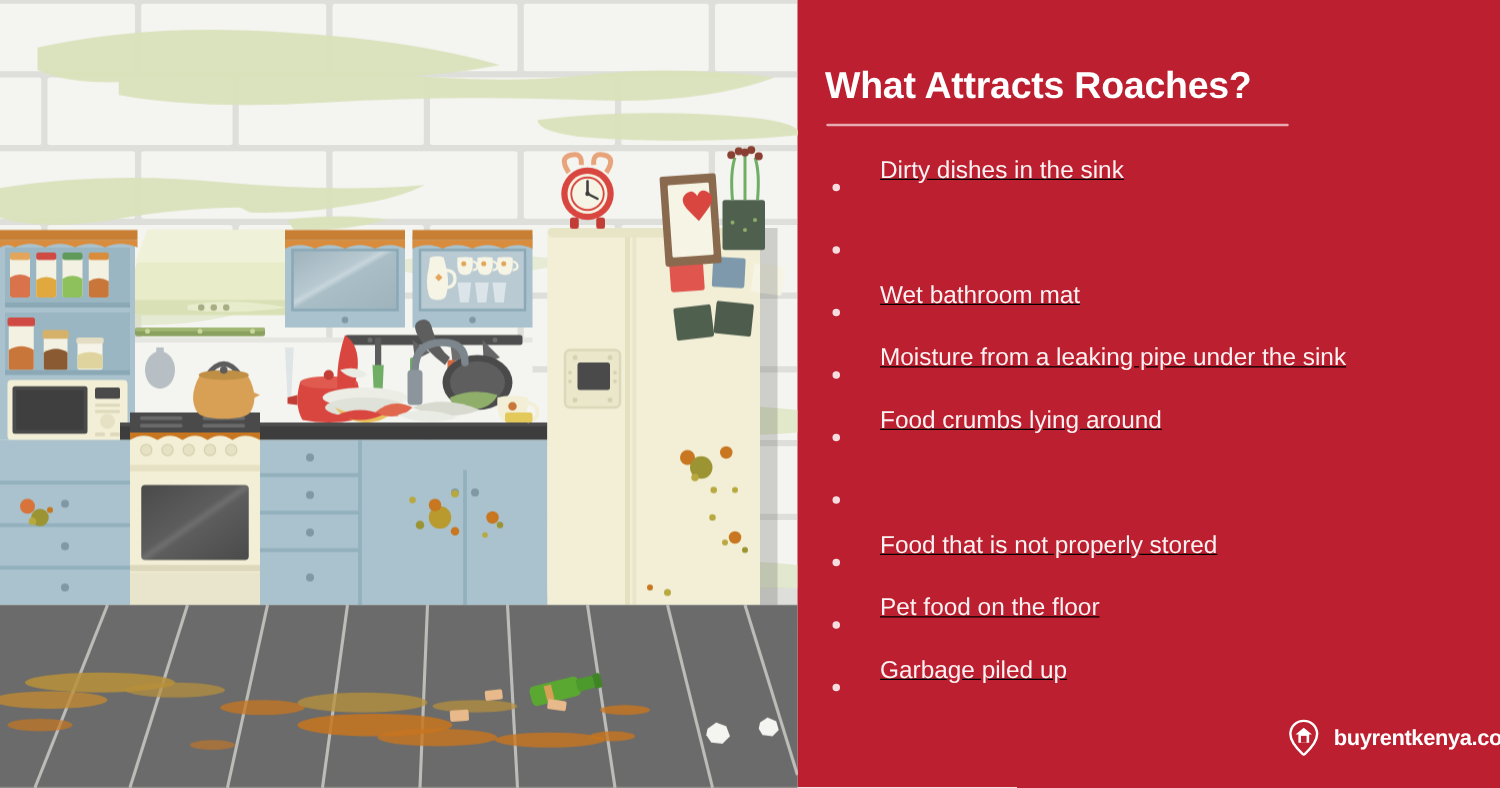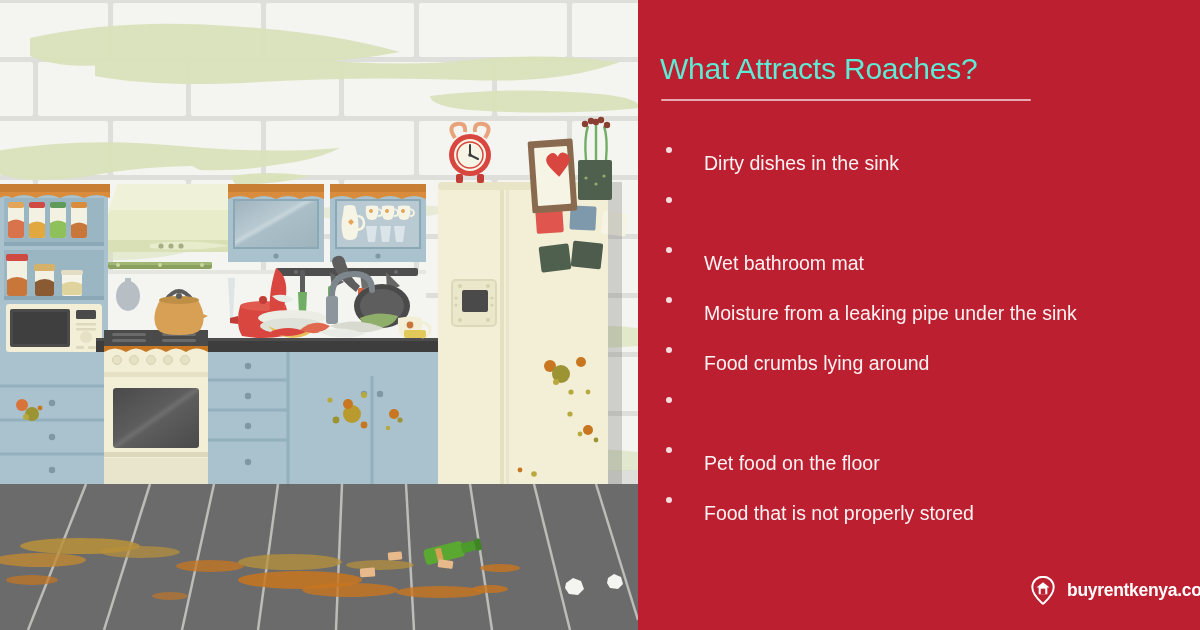--- a/index.html
+++ b/index.html
@@ -5,27 +5,27 @@
   html,body{margin:0;padding:0;background:#fff;}
   body{font-family:"Liberation Sans", sans-serif;}
   #canvas{position:relative;width:1200px;height:630px;overflow:hidden;background:#fff;}
 
   
   .illus{position:absolute;left:0;top:0;width:638px;height:630px;overflow:hidden;background:#f2f2ef;}
   .illus svg{display:block;width:638px;height:630px;}
 
   
   .panel{position:absolute;left:638px;top:0;width:562px;height:630px;background:#bc1f2f;}
-  .panel-title{position:absolute;left:22px;top:52px;width:520px;color:#5eead4;
-    font-size:30px;font-weight:normal;letter-spacing:-0.2px;line-height:1.1;}
+  .panel-title{position:absolute;left:22px;top:52px;width:520px;color:#ffffff;
+    font-size:30px;font-weight:bold;letter-spacing:-0.2px;line-height:1.1;}
   .panel-rule{position:absolute;left:23px;top:99px;width:370px;height:2px;
     background:#e8aab1;border-radius:2px;}
 
   .list{position:absolute;left:22px;top:125px;width:535px;}
-  .li{position:relative;height:50px;padding-left:44px;display:flex;align-items:flex-end;}
+  .li{position:relative;height:50px;padding-left:44px;display:flex;align-items:flex-start;text-decoration:underline;}
   .li-dot{position:absolute;left:6px;top:50%;width:6px;height:6px;margin-top:-3px;
     border-radius:50%;background:#f6dcdf;}
   .li-text{color:#fbf2f3;font-size:19.5px;line-height:1.2;white-space:nowrap;}
 
   
   .logo{position:absolute;left:390px;top:575px;display:flex;align-items:center;gap:9px;}
   .logo-pin{width:30px;height:30px;flex:none;}
   .logo-text{color:#ffffff;font-size:17.5px;font-weight:bold;letter-spacing:-0.3px;}
 </style>
 </head>
@@ -582,25 +582,29 @@
       </div>
       <div class="li">
         <span class="li-dot"></span>
         <span class="li-text">Food crumbs lying around</span>
       </div>
       <div class="li">
         <span class="li-dot"></span>
       </div>
       <div class="li">
         <span class="li-dot"></span>
+        <span class="li-text">Food that is not properly stored</span>
+      </div>
+      <div class="li">
+        <span class="li-dot"></span>
         <span class="li-text">Pet food on the floor</span>
       </div>
       <div class="li">
         <span class="li-dot"></span>
-        <span class="li-text">Food that is not properly stored</span>
+        <span class="li-text">Garbage piled up</span>
       </div>
     </div>
 
     <div class="logo">
       <svg class="logo-pin" viewBox="0 0 32 32">
         <path d="M16 1.8 C9.6 1.8 4.6 6.8 4.6 13.1 c0 7.4 9.3 15.9 10.6 17.1 c0.45 0.4 1.15 0.4 1.6 0 c1.3 -1.2 10.6 -9.7 10.6 -17.1 C27.4 6.8 22.4 1.8 16 1.8 z" fill="none" stroke="#ffffff" stroke-width="2.1"></path>
         <path d="M16 7.6 L23 13.4 L20.6 13.4 L20.6 20.4 L11.4 20.4 L11.4 13.4 L9 13.4 Z" fill="#ffffff"></path>
         <rect x="13.6" y="14.6" width="4.8" height="5.8" fill="#bc1f2f"></rect>
       </svg>
       <span class="logo-text">buyrentkenya.com</span>

